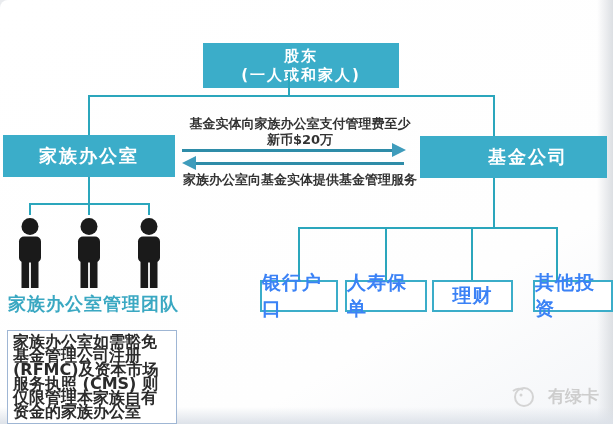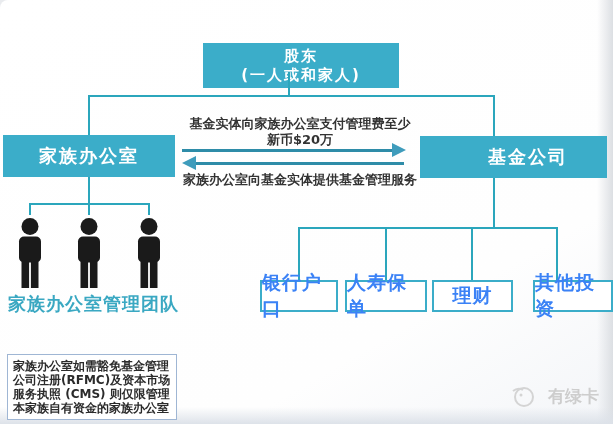--- a/index.html
+++ b/index.html
@@ -30,23 +30,22 @@
     text-align:center;line-height:16px;margin-left:8px;}
   .asset-box{
     position:absolute;top:280px;height:28px;background:#ffffff;
     border:2px solid #3BADC9;color:#3b82f6;font-weight:bold;font-size:19px;
     letter-spacing:1px;display:flex;align-items:center;justify-content:center;
   }
   .team-label{position:absolute;color:#3AA8C2;font-weight:bold;font-size:18px;
     letter-spacing:1px;}
   .note-box{
     position:absolute;border:1px solid #9FB6D4;background:#ffffff;
-    color:#2B2B2B;font-size:12px;font-weight:bold;line-height:14px;
+    color:#2B2B2B;font-size:16px;font-weight:bold;line-height:14px;
     padding:4px 5px;
-    margin-top:24px;
   }
   .person{position:absolute;width:36px;height:72px;}
   .watermark{position:absolute;display:flex;align-items:center;gap:12px;
     color:#CDCDCD;font-size:17px;font-weight:bold;}
 </style>
 </head>
 <body>
 
 <div class="stage">
 

